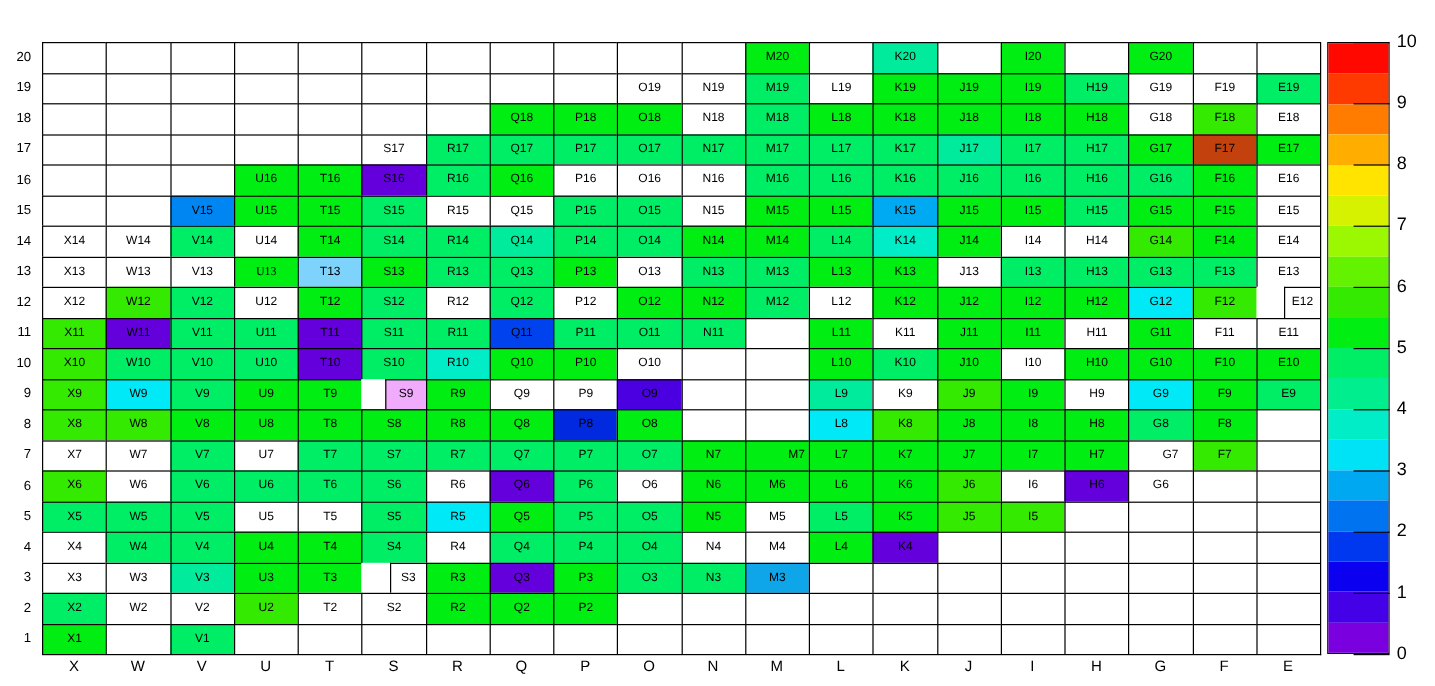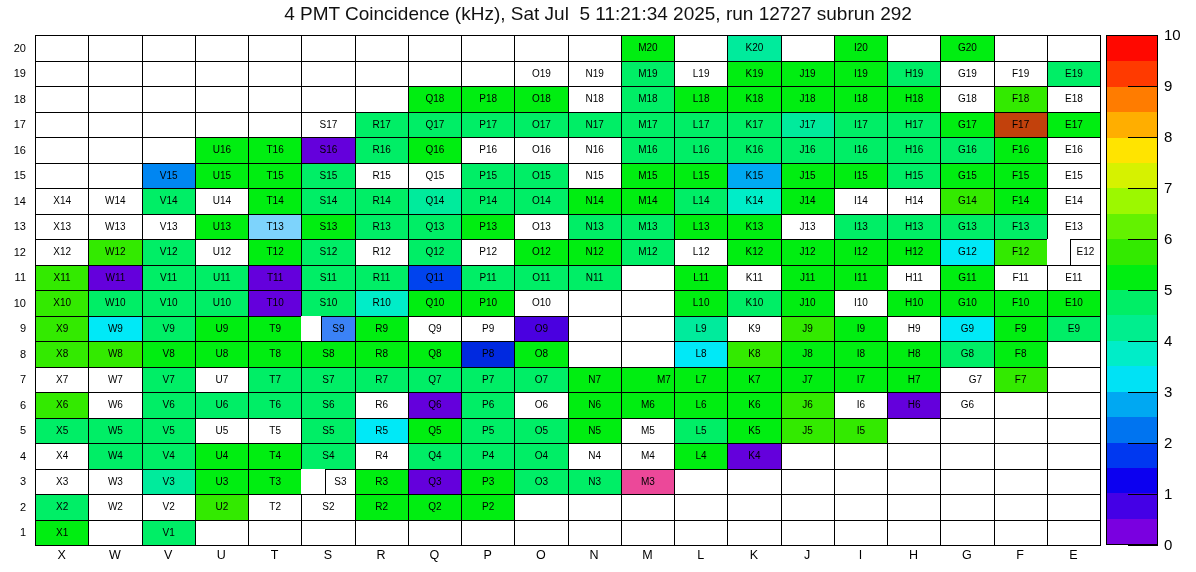--- a/index.html
+++ b/index.html
@@ -28,21 +28,20 @@
     border:1px solid #000;display:flex;flex-direction:column;box-sizing:border-box;
   }
   .cband{width:100%;flex:1 1 auto;}
   .ctick{position:absolute;left:1128px;width:30px;height:1px;background:#000;}
   .cticklab{position:absolute;left:1164px;font-size:15px;line-height:18px;}
 </style>
 </head>
 <body>
 
 <div id="canvas">
-  <div class="title">4 PMT Coincidence (kHz), Sat Jul  5 11:21:34 2025, run 12727 subrun 292</div>
   <div class="grid">
       <div class="cell"></div>
       <div class="cell"></div>
       <div class="cell"></div>
       <div class="cell"></div>
       <div class="cell"></div>
       <div class="cell"></div>
       <div class="cell"></div>
       <div class="cell"></div>
       <div class="cell"></div>
@@ -173,21 +172,21 @@
       <div class="cell" style="background: rgb(0, 237, 200);">K14</div>
       <div class="cell" style="background: rgb(0, 238, 17);">J14</div>
       <div class="cell" style="background: rgb(255, 255, 255);">I14</div>
       <div class="cell" style="background: rgb(255, 255, 255);">H14</div>
       <div class="cell" style="background: rgb(51, 234, 0);">G14</div>
       <div class="cell" style="background: rgb(0, 238, 17);">F14</div>
       <div class="cell" style="background: rgb(255, 255, 255);">E14</div>
       <div class="cell" style="background: rgb(255, 255, 255);">X13</div>
       <div class="cell" style="background: rgb(255, 255, 255);">W13</div>
       <div class="cell" style="background: rgb(255, 255, 255);">V13</div>
-      <div class="cell" style="background: rgb(0, 238, 17);">U13</div>
+      <div class="cell" style="background: rgb(0, 238, 17); font-family: Liberation Serif, serif;">U13</div>
       <div class="cell" style="background: #7dd3fc;">T13</div>
       <div class="cell" style="background: rgb(0, 238, 17);">S13</div>
       <div class="cell" style="background: rgb(0, 238, 102);">R13</div>
       <div class="cell" style="background: rgb(0, 238, 102);">Q13</div>
       <div class="cell" style="background: rgb(0, 238, 17);">P13</div>
       <div class="cell" style="background: rgb(255, 255, 255);">O13</div>
       <div class="cell" style="background: rgb(0, 238, 102);">N13</div>
       <div class="cell" style="background: rgb(0, 238, 102);">M13</div>
       <div class="cell" style="background: rgb(0, 238, 17);">L13</div>
       <div class="cell" style="background: rgb(0, 238, 17);">K13</div>
@@ -255,21 +254,21 @@
       <div class="cell" style="background: rgb(255, 255, 255);">I10</div>
       <div class="cell" style="background: rgb(0, 238, 17);">H10</div>
       <div class="cell" style="background: rgb(0, 238, 17);">G10</div>
       <div class="cell" style="background: rgb(0, 238, 17);">F10</div>
       <div class="cell" style="background: rgb(0, 238, 17);">E10</div>
       <div class="cell" style="background: rgb(51, 234, 0);">X9</div>
       <div class="cell" style="background: rgb(0, 233, 247);">W9</div>
       <div class="cell" style="background: rgb(0, 238, 102);">V9</div>
       <div class="cell" style="background: rgb(0, 238, 17);">U9</div>
       <div class="cell" style="background: rgb(0, 238, 17);">T9</div>
-      <div class="cell" style="background: #3b82f6; margin-left: 20px;">S9</div>
+      <div class="cell" style="background: #f0abfc; margin-left: 20px;">S9</div>
       <div class="cell" style="background: rgb(0, 238, 17);">R9</div>
       <div class="cell" style="background: rgb(255, 255, 255);">Q9</div>
       <div class="cell" style="background: rgb(255, 255, 255);">P9</div>
       <div class="cell" style="background: rgb(74, 0, 224);">O9</div>
       <div class="cell"></div>
       <div class="cell"></div>
       <div class="cell" style="background: rgb(0, 235, 156);">L9</div>
       <div class="cell" style="background: rgb(255, 255, 255);">K9</div>
       <div class="cell" style="background: rgb(51, 234, 0);">J9</div>
       <div class="cell" style="background: rgb(0, 238, 17);">I9</div>
@@ -381,21 +380,21 @@
       <div class="cell" style="background: rgb(255, 255, 255);">W3</div>
       <div class="cell" style="background: rgb(0, 235, 156);">V3</div>
       <div class="cell" style="background: rgb(0, 238, 17);">U3</div>
       <div class="cell" style="background: rgb(0, 238, 17);">T3</div>
       <div class="cell" style="background: rgb(255, 255, 255); margin-left: 24px;">S3</div>
       <div class="cell" style="background: rgb(0, 238, 17);">R3</div>
       <div class="cell" style="background: rgb(100, 0, 220);">Q3</div>
       <div class="cell" style="background: rgb(0, 238, 17);">P3</div>
       <div class="cell" style="background: rgb(0, 238, 102);">O3</div>
       <div class="cell" style="background: rgb(0, 238, 102);">N3</div>
-      <div class="cell" style="background: #ec4899;">M3</div>
+      <div class="cell" style="background: #0ea5e9;">M3</div>
       <div class="cell"></div>
       <div class="cell"></div>
       <div class="cell"></div>
       <div class="cell"></div>
       <div class="cell"></div>
       <div class="cell"></div>
       <div class="cell"></div>
       <div class="cell"></div>
       <div class="cell" style="background: rgb(0, 238, 102);">X2</div>
       <div class="cell" style="background: rgb(255, 255, 255);">W2</div>

